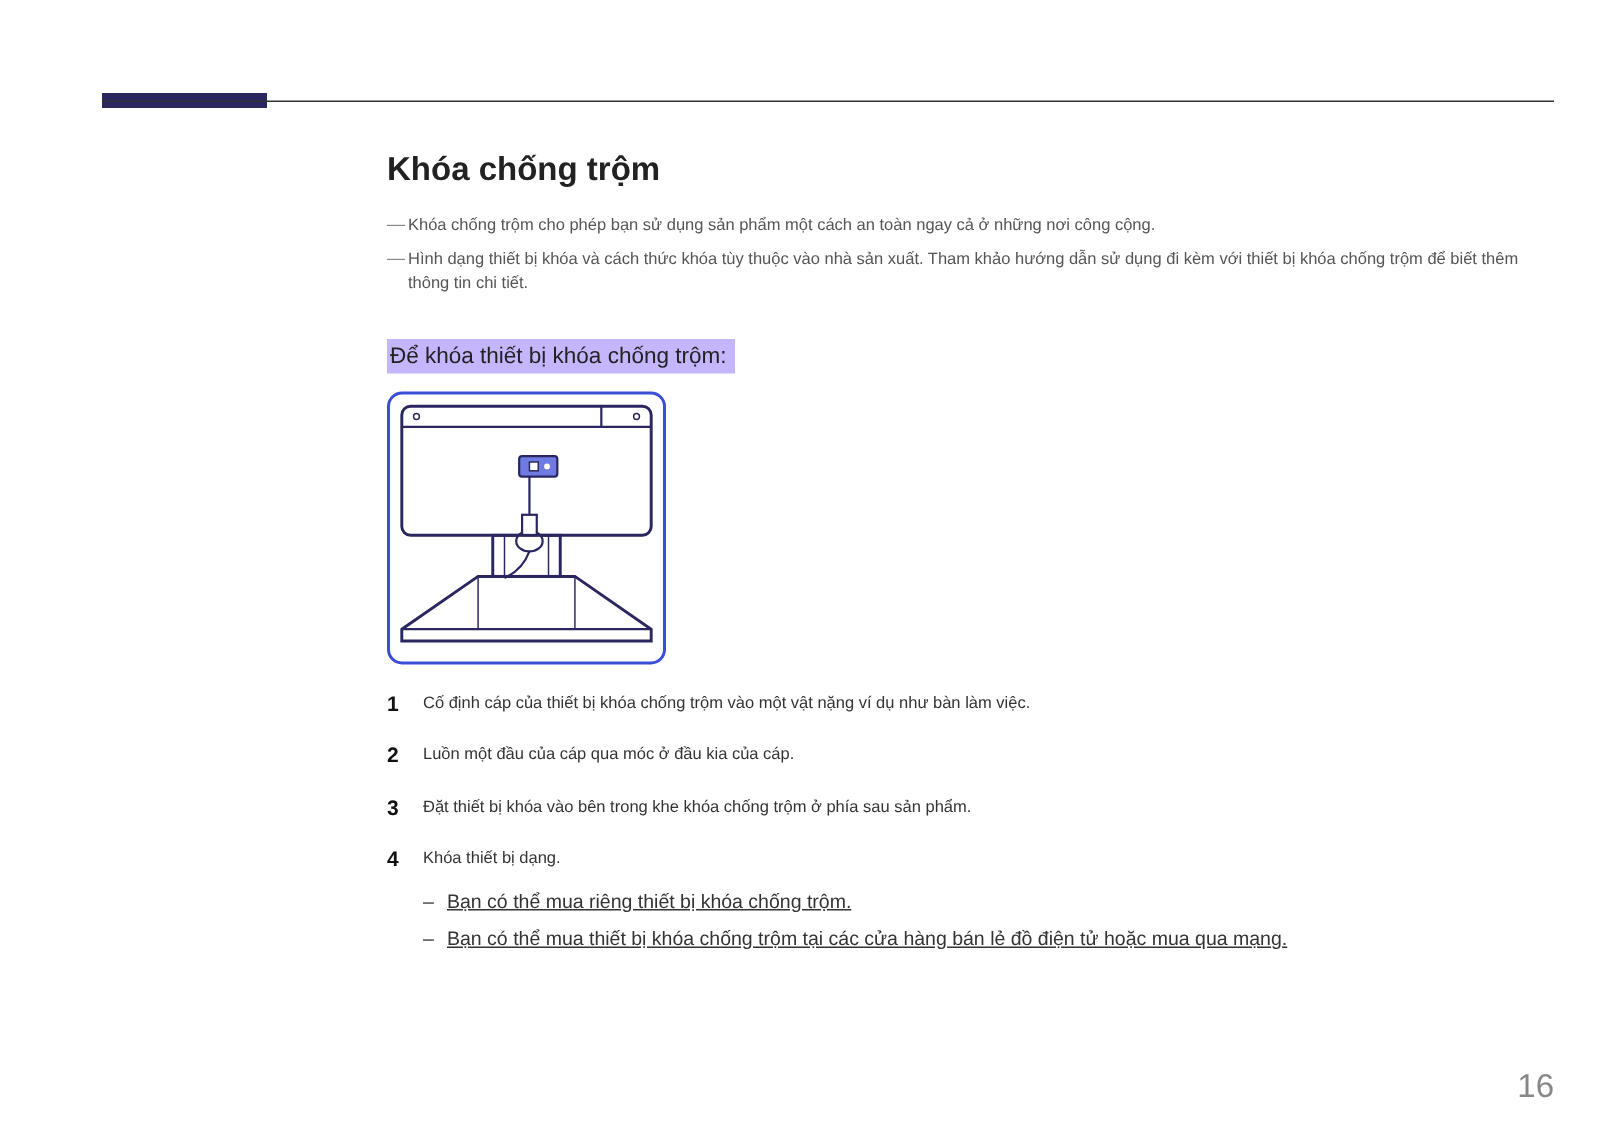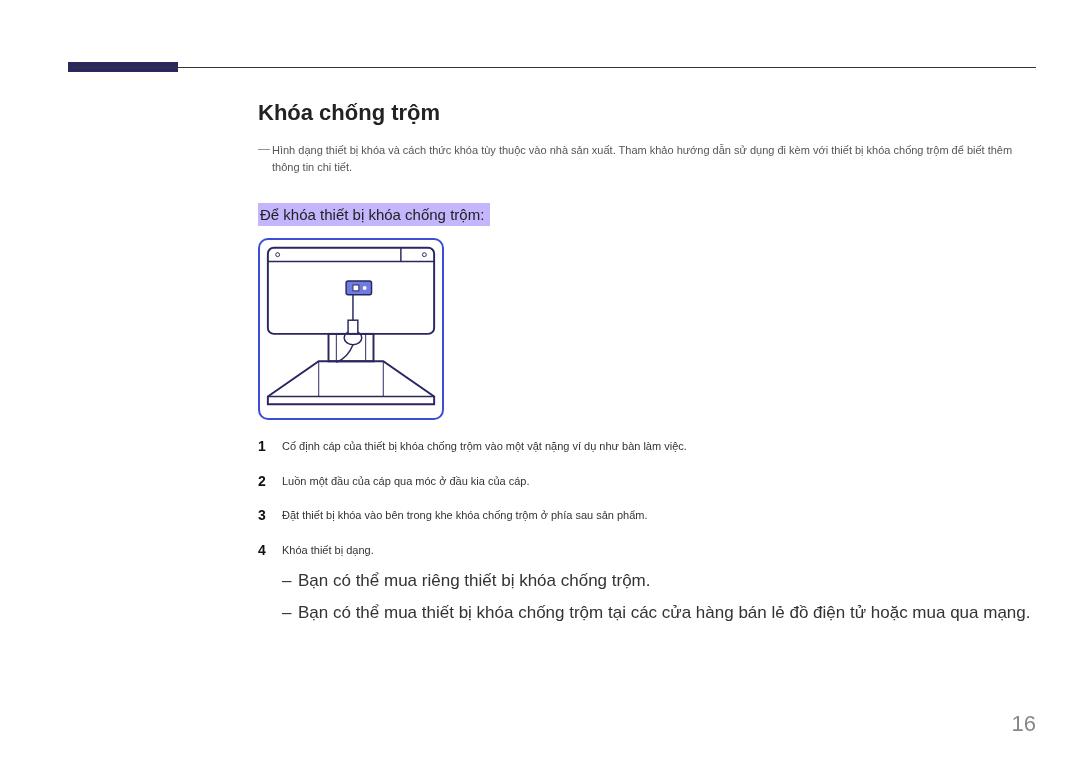--- a/index.html
+++ b/index.html
@@ -102,26 +102,27 @@
       left: 0;
       top: -2px;
       font-size: 14px;
       font-weight: bold;
       color: #111;
     }
     .sub-notes {
       margin-top: 10px;
     }
     .sub-note {
-      font-size: 17px;
+      font-size: 13px;
       color: #333;
       padding-left: 16px;
       position: relative;
       margin-bottom: 6px;
       line-height: 1.5;
+      text-decoration: underline;
     }
     .sub-note::before {
       content: "‒";
       position: absolute;
       left: 0;
       top: 0;
     }
     .page-number {
       position: absolute;
       bottom: 26px;
@@ -132,20 +133,21 @@
   </style>
 </head>
 <body>
 
 <div class="header-accent"></div>
 <div class="header-rule"></div>
 
 <div class="content">
   <h1>Khóa chống trộm</h1>
 
+  <div class="note">Khóa chống trộm cho phép bạn sử dụng sản phẩm một cách an toàn ngay cả ở những nơi công cộng.</div>
   <div class="note">Hình dạng thiết bị khóa và cách thức khóa tùy thuộc vào nhà sản xuất. Tham khảo hướng dẫn sử dụng đi kèm với thiết bị khóa chống trộm để biết thêm thông tin chi tiết.</div>
 
   <h2>Để khóa thiết bị khóa chống trộm:</h2>
 
 
   <div class="diagram">
     <svg viewBox="0 0 186 182">
 
       <rect x="8" y="8" width="170" height="88" rx="6" ry="6" fill="none" stroke="#2a2760" stroke-width="2"></rect>
 

